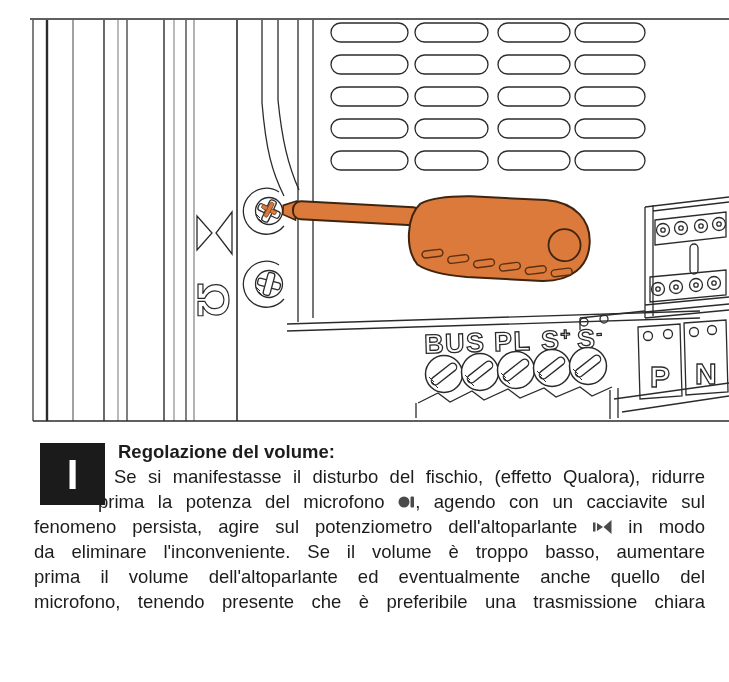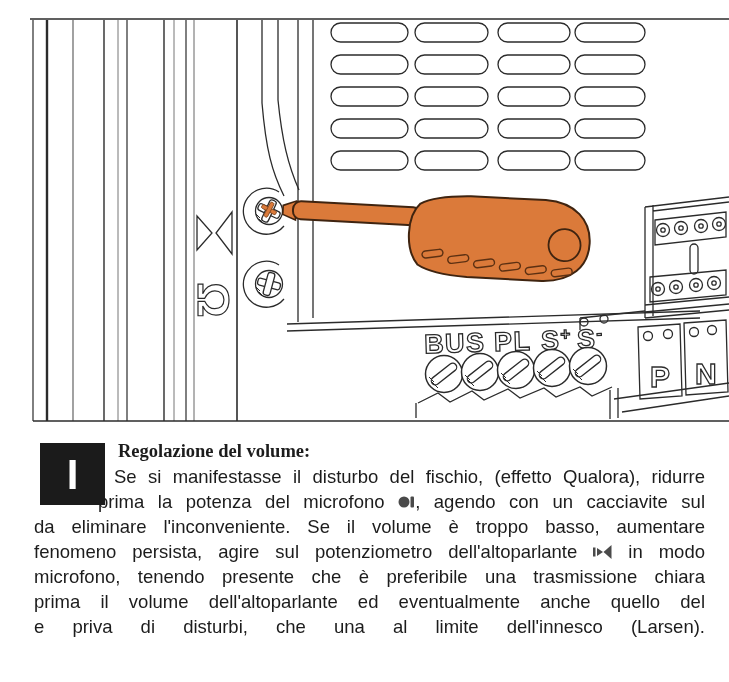--- a/index.html
+++ b/index.html
@@ -26,21 +26,20 @@
   }
   .lang-badge{
     position:absolute;left:40px;top:4px;width:65px;height:62px;
     background:#1b1b1b;color:#ffffff;
     display:flex;align-items:center;justify-content:center;
     font-size:42px;font-weight:bold;
   }
   .section-title{
     margin-left:118px;
     font-weight:bold;
-    font-family:Liberation Serif, serif;
   }
   .body-lines .text-line{
     text-align:justify;
     text-align-last:justify;
     margin-left:34px;margin-right:24px;
     white-space:normal;
   }
   .body-lines .text-line:nth-child(1){margin-left:108px;text-indent:6px;}
   .body-lines .text-line:nth-child(2){margin-left:98px;}
   .inline-icon{display:inline-block;vertical-align:-1px;line-height:0;}
@@ -237,27 +236,26 @@
     </div>
     <div class="section-title">Regolazione del volume:</div>
     <div class="body-lines">
         <div class="text-line">Se si manifestasse il disturbo del fischio, (effetto Qualora), ridurre</div>
         <div class="text-line">prima la potenza del microfono <span class="inline-icon"><svg width="17" height="14" viewBox="0 0 17 14">
               <g fill="#4a4a4a">
                 <circle cx="6" cy="7" r="5.5"></circle>
                 <rect x="12.5" y="1.5" width="3.5" height="11" rx="1"></rect>
               </g>
             </svg></span>, agendo con un cacciavite sul</div>
-        <div class="text-line">da eliminare l'inconveniente. Se il volume è troppo basso, aumentare</div>
         <div class="text-line">fenomeno persista, agire sul potenziometro dell'altoparlante <span class="inline-icon"><svg width="19" height="14" viewBox="0 0 19 14">
               <g fill="#4a4a4a">
                 <rect x="0" y="2.5" width="2.5" height="9"></rect>
                 <path d="M4,3 L10,7 L4,11 Z"></path>
                 <path d="M18.5,0 L18.5,14 L10.5,7 Z"></path>
               </g>
             </svg></span> in modo</div>
+        <div class="text-line">da eliminare l'inconveniente. Se il volume è troppo basso, aumentare</div>
+        <div class="text-line">prima il volume dell'altoparlante ed eventualmente anche quello del</div>
         <div class="text-line">microfono, tenendo presente che è preferibile una trasmissione chiara</div>
-        <div class="text-line">prima il volume dell'altoparlante ed eventualmente anche quello del</div>
-        <div class="text-line">e priva di disturbi, che una al limite dell'innesco (Larsen).</div>
       </div>
   </div>
 
 </div>
 
 </body></html>

